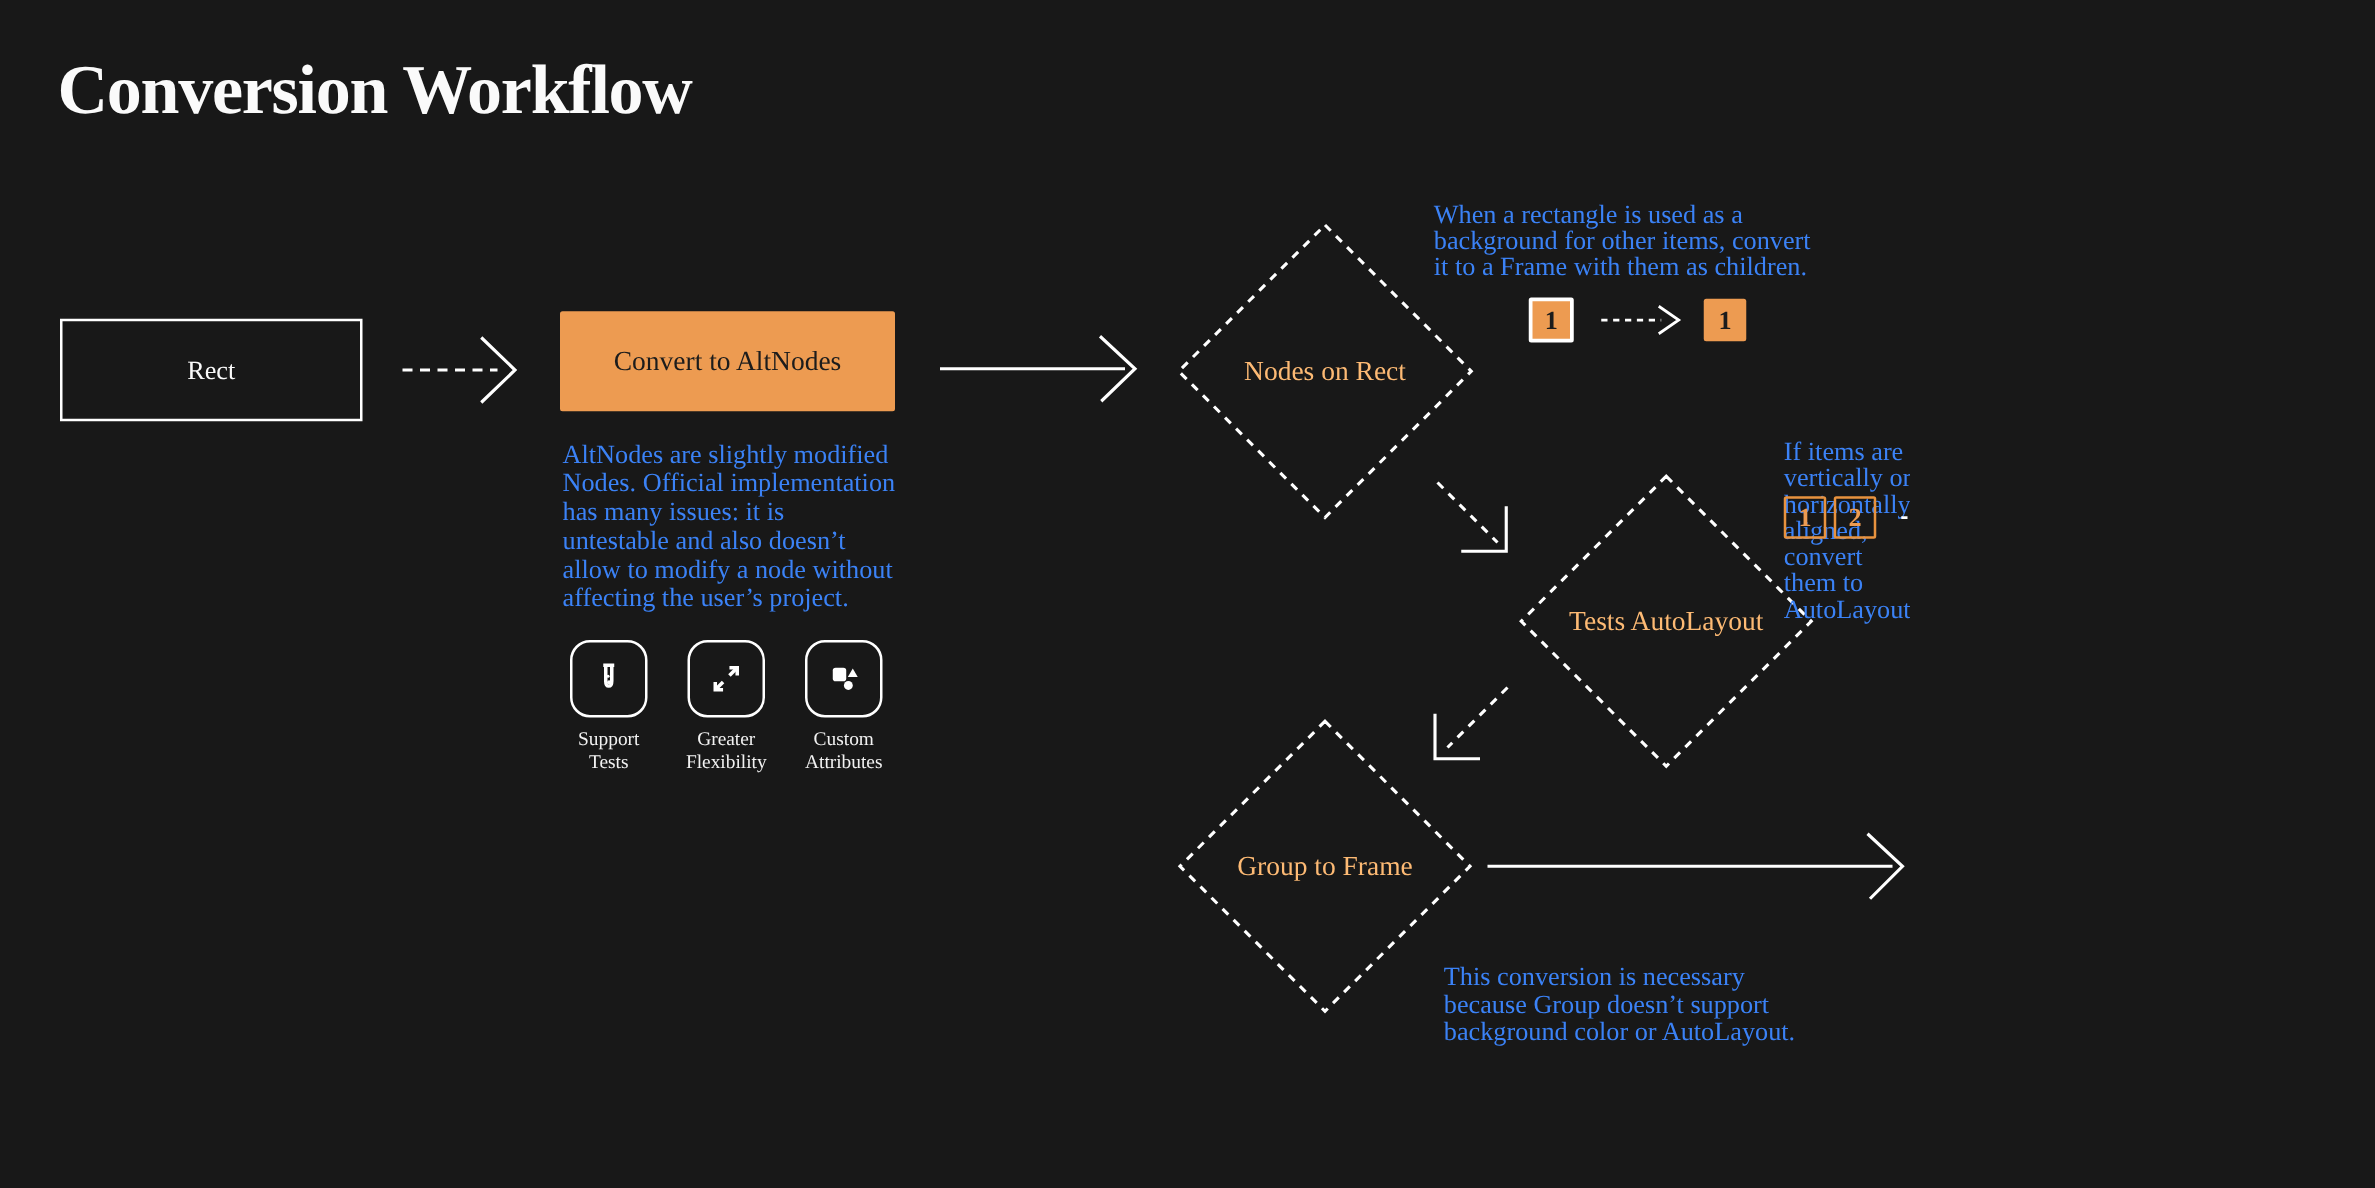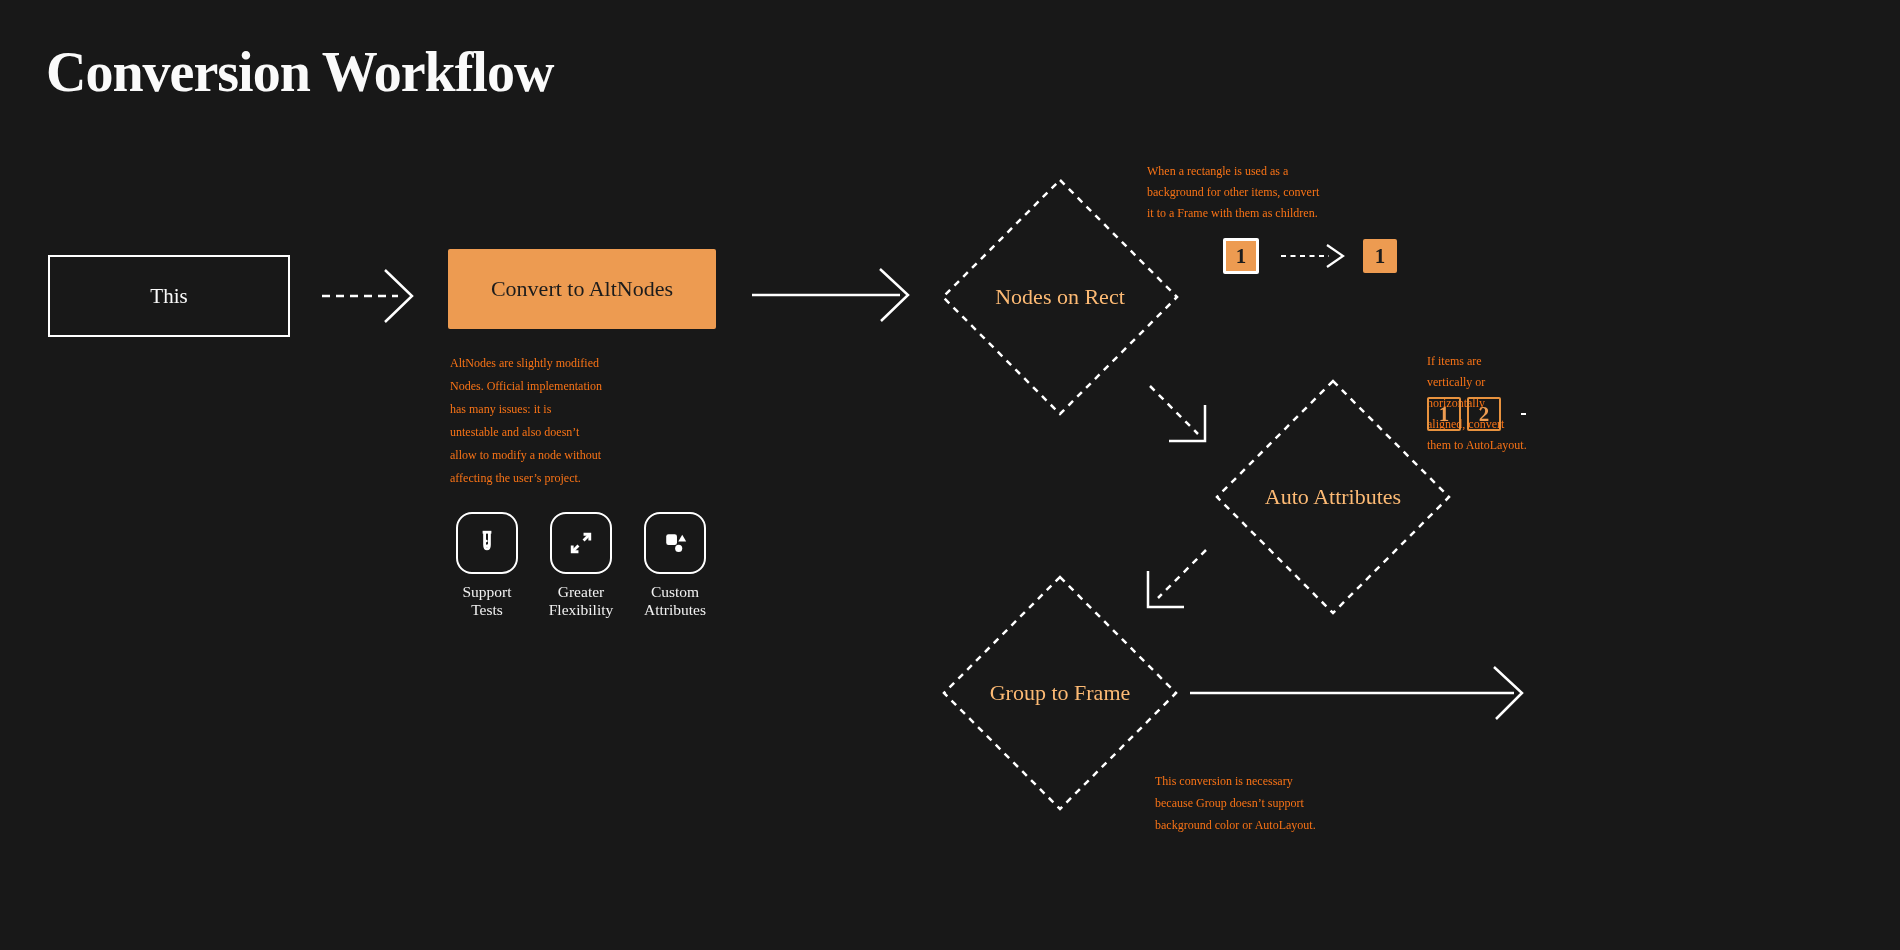--- a/index.html
+++ b/index.html
@@ -45,22 +45,22 @@
 
   .diamond-label {
     display: flex; align-items: center; justify-content: center;
     font-size: 22px; color: #fdba74; text-align: center; white-space: nowrap;
   }
   .lbl-rect  { left: 960px;  top: 281px; width: 200px; height: 32px; }
   .lbl-auto  { left: 1223px; top: 481px; width: 220px; height: 32px; }
   .lbl-group { left: 960px;  top: 677px; width: 200px; height: 32px; }
 
   .note {
-    font-size: 12px; line-height: 22px;
-    white-space: pre-line; color: #f97316;
+    font-size: 21px; line-height: 22px;
+    white-space: pre-line; color: #3b82f6;
   }
   .note-desc  { left: 450px;  top: 352px; line-height: 23px; }
   .note-rect  { left: 1147px; top: 161px; line-height: 21px; }
   .note-auto  { left: 1427px; top: 351px; line-height: 21px; }
   .note-group { left: 1130px; top: 770px; margin-left: 25px; }
 
   .features { left: 442px; top: 512px; display: flex; gap: 4px; }
   .feature { width: 90px; display: flex; flex-direction: column; align-items: center; }
   .feature-card {
     width: 62px; height: 62px; box-sizing: border-box;
@@ -130,21 +130,21 @@
     <line x1="1206" y1="550" x2="1158" y2="598" stroke-dasharray="6.5 6"></line>
     <polyline points="1148,571 1148,607 1184,607"></polyline>
 
     <polygon points="1060,577 1176,693 1060,809 944,693" stroke-dasharray="6.5 6"></polygon>
 
     <line x1="1190" y1="693" x2="1514" y2="693"></line>
     <polyline points="1494,667 1522,693 1496,719"></polyline>
   </svg>
 
   <div class="abs rect-node node-start">
-    <span>This</span>
+    <span>Rect</span>
   </div>
 
   <div class="abs process-node">
     <span>Convert to AltNodes</span>
   </div>
 
   <div class="abs note note-desc">AltNodes are slightly modified
 Nodes. Official implementation
 has many issues: it is
 untestable and also doesn’t
@@ -183,21 +183,21 @@
           <path d="M17.1 6.2 L19.9 11 L14.3 11 Z" fill="#fff"></path>
           <circle cx="14.6" cy="15.8" r="2.5" fill="#fff"></circle>
         </svg>
       </div>
       <div class="feature-label">Custom
 Attributes</div>
     </div>
   </div>
 
   <div class="abs diamond-label lbl-rect">Nodes on Rect</div>
-  <div class="abs diamond-label lbl-auto">Auto Attributes</div>
+  <div class="abs diamond-label lbl-auto">Tests AutoLayout</div>
   <div class="abs diamond-label lbl-group">Group to Frame</div>
 
   <div class="abs note note-rect">When a rectangle is used as a
 background for other items, convert
 it to a Frame with them as children.</div>
   <div class="abs example-row row-rect">
     <div class="chip chip-filled chip-framed">1</div>
     <svg class="mini-arrow" width="72" height="32" viewBox="0 0 72 32" fill="none" stroke="#fff" stroke-width="2.2">
       <line x1="2" y1="16" x2="50" y2="16" stroke-dasharray="5 4.5"></line>
       <polyline points="48,5 64,16 48,27"></polyline>

